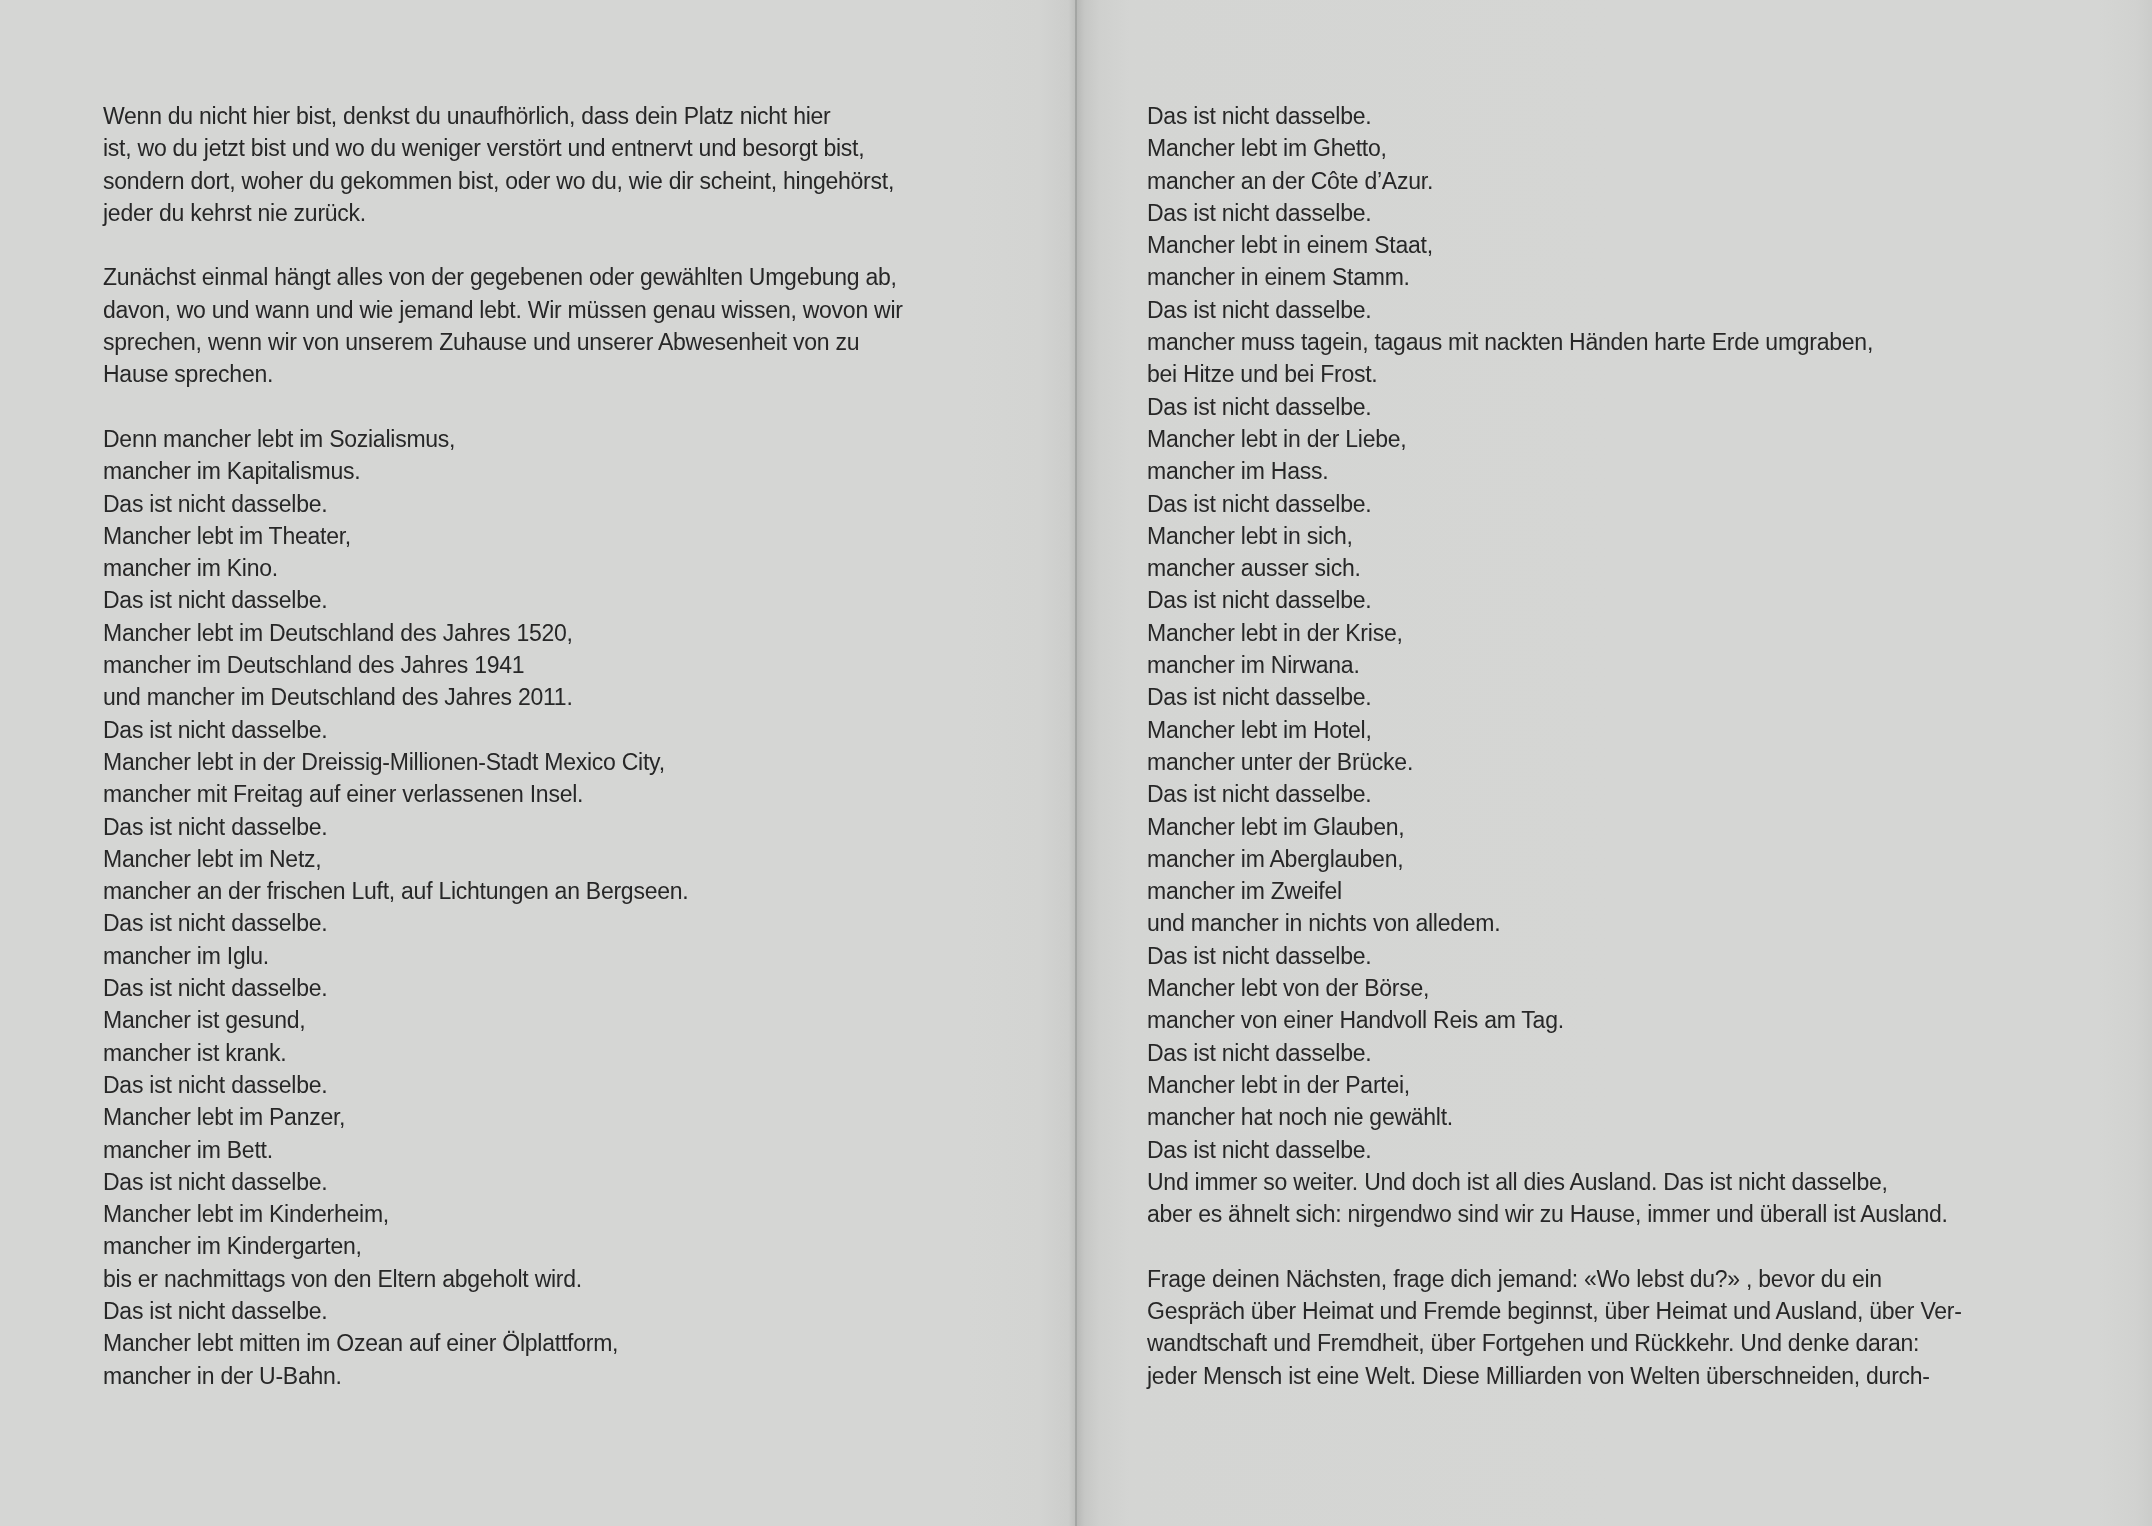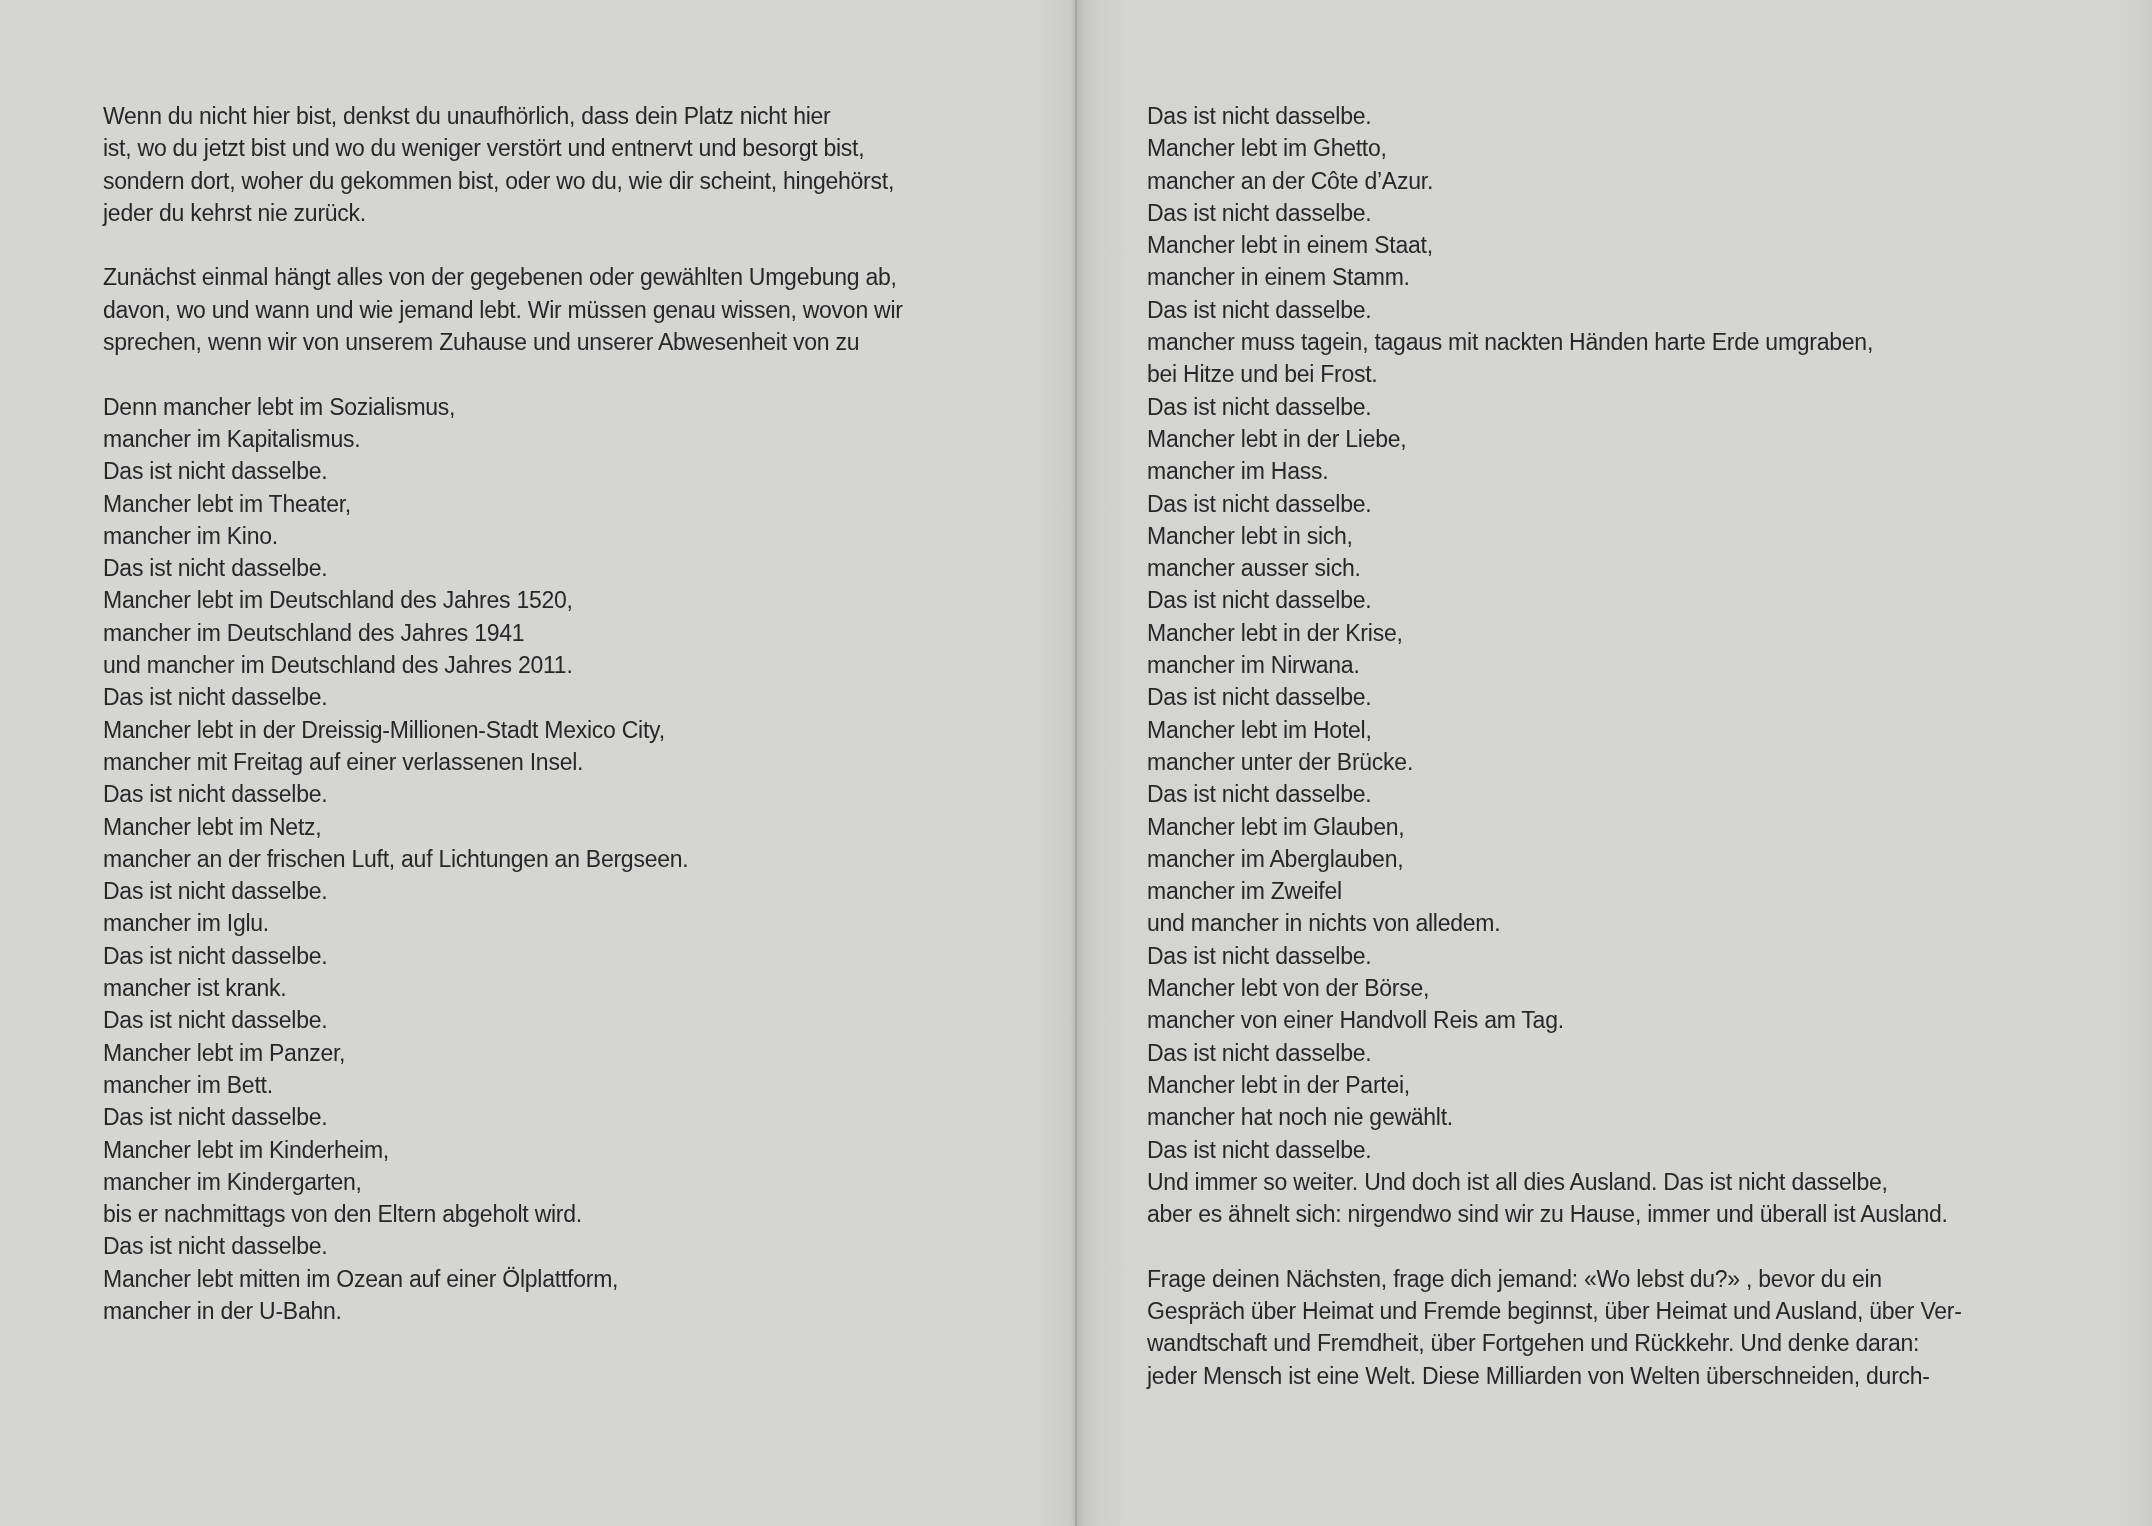--- a/index.html
+++ b/index.html
@@ -62,39 +62,41 @@
   <div class="page page-left">
     <div class="text-block">
         <div class="line">Wenn du nicht hier bist, denkst du unaufhörlich, dass dein Platz nicht hier</div>
         <div class="line">ist, wo du jetzt bist und wo du weniger verstört und entnervt und besorgt bist,</div>
         <div class="line">sondern dort, woher du gekommen bist, oder wo du, wie dir scheint, hingehörst,</div>
         <div class="line">jeder du kehrst nie zurück.</div>
         <div class="line">&nbsp;</div>
         <div class="line">Zunächst einmal hängt alles von der gegebenen oder gewählten Umgebung ab,</div>
         <div class="line">davon, wo und wann und wie jemand lebt. Wir müssen genau wissen, wovon wir</div>
         <div class="line">sprechen, wenn wir von unserem Zuhause und unserer Abwesenheit von zu</div>
+        <div class="line">Hause sprechen.</div>
         <div class="line">&nbsp;</div>
         <div class="line">Denn mancher lebt im Sozialismus,</div>
         <div class="line">mancher im Kapitalismus.</div>
         <div class="line">Das ist nicht dasselbe.</div>
         <div class="line">Mancher lebt im Theater,</div>
         <div class="line">mancher im Kino.</div>
         <div class="line">Das ist nicht dasselbe.</div>
         <div class="line">Mancher lebt im Deutschland des Jahres 1520,</div>
         <div class="line">mancher im Deutschland des Jahres 1941</div>
         <div class="line">und mancher im Deutschland des Jahres 2011.</div>
         <div class="line">Das ist nicht dasselbe.</div>
         <div class="line">Mancher lebt in der Dreissig-Millionen-Stadt Mexico City,</div>
         <div class="line">mancher mit Freitag auf einer verlassenen Insel.</div>
         <div class="line">Das ist nicht dasselbe.</div>
         <div class="line">Mancher lebt im Netz,</div>
         <div class="line">mancher an der frischen Luft, auf Lichtungen an Bergseen.</div>
         <div class="line">Das ist nicht dasselbe.</div>
         <div class="line">mancher im Iglu.</div>
         <div class="line">Das ist nicht dasselbe.</div>
+        <div class="line">Mancher ist gesund,</div>
         <div class="line">mancher ist krank.</div>
         <div class="line">Das ist nicht dasselbe.</div>
         <div class="line">Mancher lebt im Panzer,</div>
         <div class="line">mancher im Bett.</div>
         <div class="line">Das ist nicht dasselbe.</div>
         <div class="line">Mancher lebt im Kinderheim,</div>
         <div class="line">mancher im Kindergarten,</div>
         <div class="line">bis er nachmittags von den Eltern abgeholt wird.</div>
         <div class="line">Das ist nicht dasselbe.</div>
         <div class="line">Mancher lebt mitten im Ozean auf einer Ölplattform,</div>

